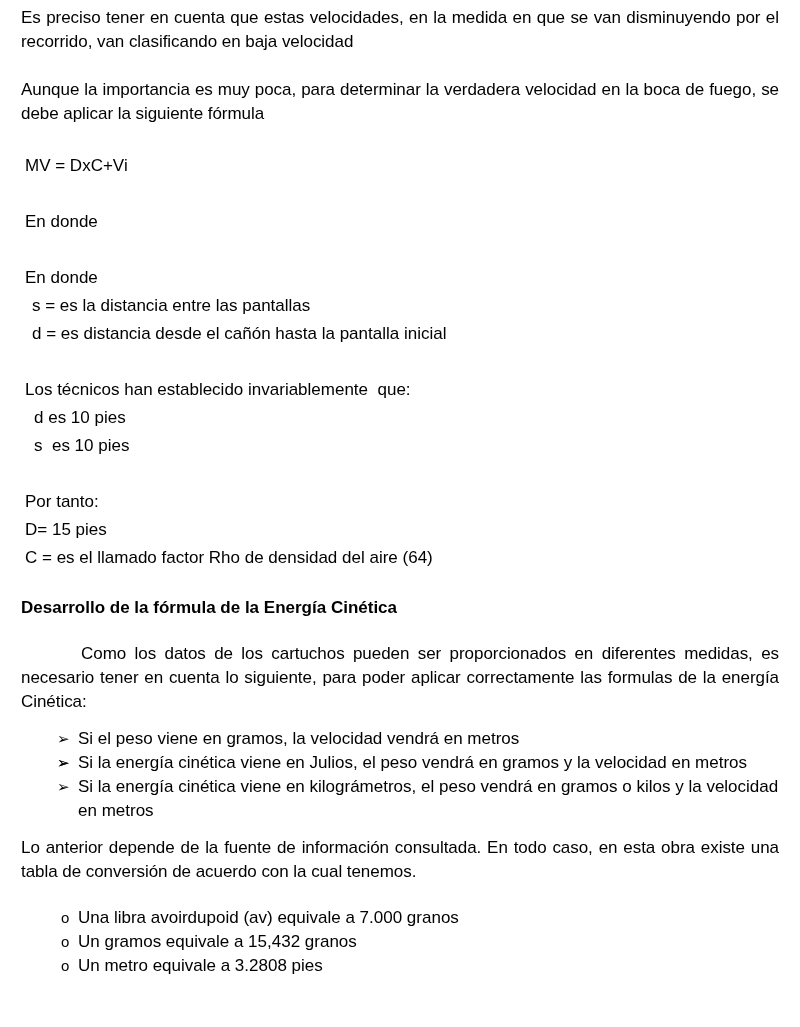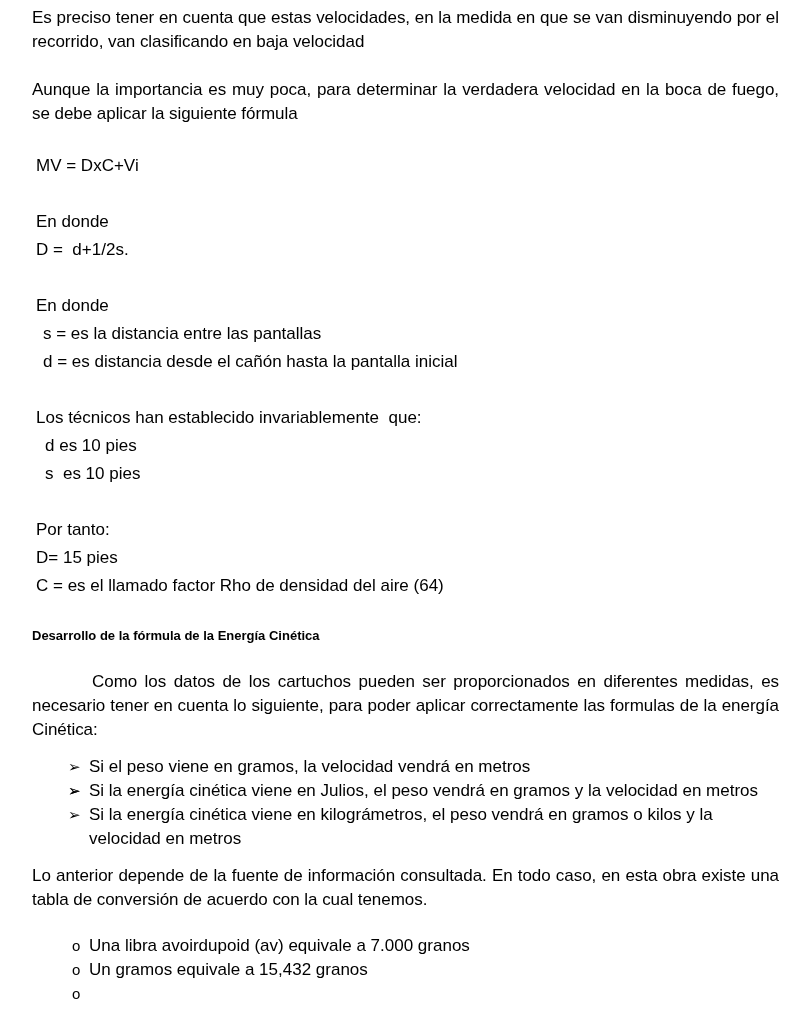--- a/index.html
+++ b/index.html
@@ -13,21 +13,21 @@
     height: 1027px;
     font-family: "Liberation Sans", sans-serif;
     color: #000000;
     -webkit-font-smoothing: none;
   }
   .page {
     position: relative;
     width: 800px;
     height: 1027px;
     box-sizing: border-box;
-    padding: 6px 21px 0 32px;
+    padding: 6px 21px 0 21px;
     overflow: hidden;
   }
 
   
   .para {
     font-size: 17px;
     line-height: 24px;
     margin: 0;
     text-align: justify;
     text-justify: inter-word;
@@ -43,21 +43,21 @@
   .line {
     font-size: 17px;
     line-height: 24px;
     margin: 4px;
     white-space: pre;
   }
   .line.ind1 { padding-left: 7px; }
   .line.ind2 { padding-left: 9px; }
 
   .heading {
-    font-size: 13px;
+    font-size: 17px;
     line-height: 24px;
     font-weight: bold;
     margin: 0;
     white-space: pre;
   }
 
   
   ul.doclist {
     list-style: none;
     margin: 0;
@@ -103,21 +103,20 @@
 
   <p class="para">Aunque la importancia es muy poca, para determinar la verdadera velocidad en la boca de fuego, se debe aplicar la siguiente fórmula</p>
 
   <div class="spacer-lg"></div>
 
   <p class="line">MV = DxC+Vi</p>
 
   <div class="spacer-lg"></div>
 
   <p class="line">En donde</p>
-  <p class="line">D =  d+1/2s.</p>
 
   <div class="spacer-lg"></div>
 
   <p class="line">En donde</p>
   <p class="line ind1">s = es la distancia entre las pantallas</p>
   <p class="line ind1">d = es distancia desde el cañón hasta la pantalla inicial</p>
 
   <div class="spacer-lg"></div>
 
   <p class="line">Los técnicos han establecido invariablemente  que:</p>
@@ -168,16 +167,17 @@
     <li>
       <span class="marker">o</span>
       <span class="li-text">Una libra avoirdupoid (av) equivale a 7.000 granos</span>
     </li>
     <li>
       <span class="marker">o</span>
       <span class="li-text">Un gramos equivale a 15,432  granos</span>
     </li>
     <li>
       <span class="marker">o</span>
+      <span class="li-text">Un metro equivale a 3.2808 pies</span>
     </li>
   </ul>
 
 </div>
 
 </body></html>

